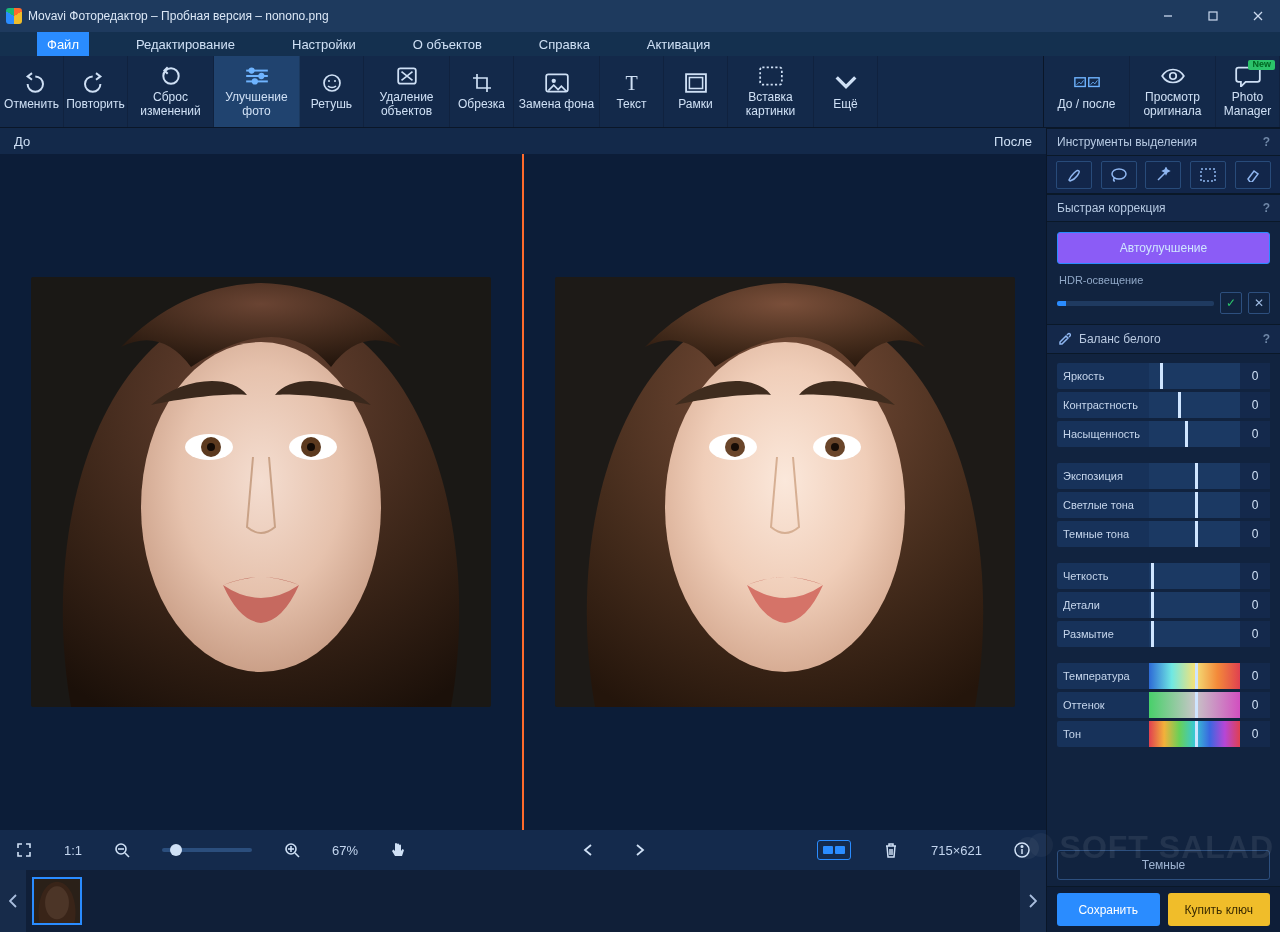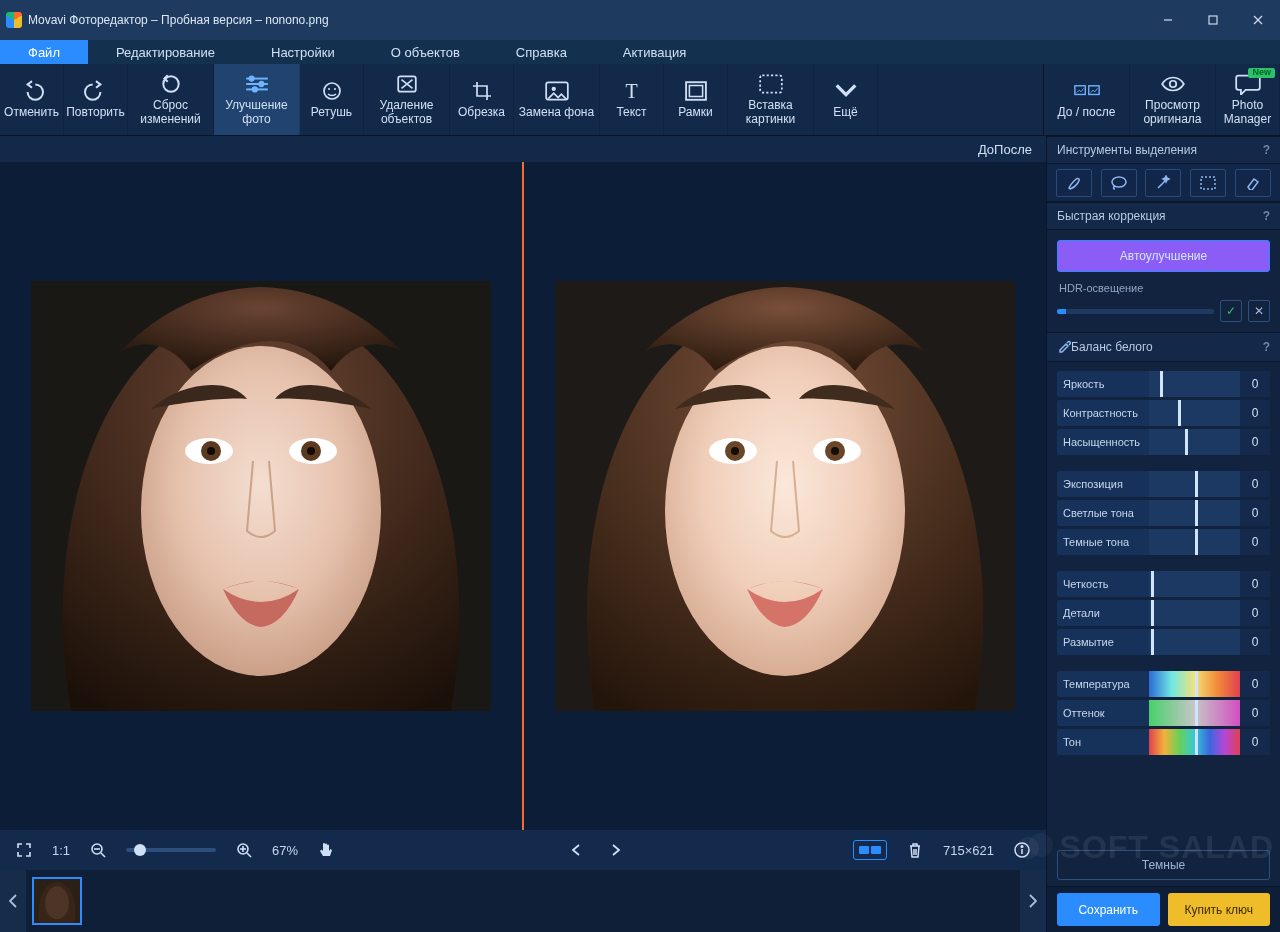--- a/index.html
+++ b/index.html
@@ -4,50 +4,50 @@
 <style>
   :root{
     --bg:#0f1d33; --bg2:#13294a; --bg3:#0c1a2f; --panel:#1a2d4a;
     --titlebar:#1e3a5e; --menubar:#14304f; --accent:#2a8cff;
     --text:#b9c9e0; --text-dim:#7e92ae; --border:#1f3858;
     --divider:#ff6a2b; --green:#2bc26a; --yellow:#f0bd2a;
   }
   *{box-sizing:border-box;margin:0;padding:0;font-family:"Segoe UI",Arial,sans-serif;}
   body{background:var(--bg);color:var(--text);width:1280px;height:932px;overflow:hidden;font-size:13px;display:flex;flex-direction:column;}
   
-  .titlebar{height:40px;background:var(--titlebar);display:flex;align-items:center;padding:0 0 0 6px;color:#dbe7f6;}
+  .titlebar{height:32px;background:var(--titlebar);display:flex;align-items:center;padding:0 0 0 6px;color:#dbe7f6;}
   .titlebar .logo{width:16px;height:16px;margin-right:6px;border-radius:3px;background:conic-gradient(#ff6a2b 0 60deg,#f0bd2a 60deg 180deg,#2a8cff 180deg 300deg,#19b87a 300deg 360deg);}
   .titlebar .title{font-size:12px;}
   .winbtns{margin-left:auto;display:flex;}
   .winbtn{width:45px;height:28px;display:flex;align-items:center;justify-content:center;color:#cbd9ee;}
   
   .menubar{height:24px;background:var(--menubar);display:flex;align-items:stretch;font-size:13px;}
-  .menuitem{padding:0 28px;display:flex;align-items:center;color:#cfe0f5;}
+  .menuitem{padding:0 10px;display:flex;align-items:center;color:#cfe0f5;margin-left:37px;}
   .menuitem.active{background:var(--accent);color:#fff;}
   
   .toolbar{height:72px;background:var(--bg2);display:flex;border-bottom:1px solid #0a1628;}
   .toolbar .group{display:flex;}
   .tbtn{width:86px;display:flex;flex-direction:column;align-items:center;justify-content:center;gap:4px;color:#cfe0f5;font-size:12px;text-align:center;line-height:1.1;padding:6px 4px;border-right:1px solid rgba(0,0,0,0.15);}
   .tbtn svg,.tbtn .glyph{height:22px;width:26px;display:flex;align-items:center;justify-content:center;color:#cfe0f5;}
   .tbtn.narrow{width:64px;}
   .tbtn.active{background:#20436f;}
   .toolbar .spacer{flex:1;}
   .toolbar .rightgroup{display:flex;border-left:1px solid #0a1628;}
   .rbadge{background:var(--green);color:#062; font-size:9px;padding:0 4px;border-radius:2px;position:absolute;top:4px;right:4px;font-weight:bold}
   .tbtn.rel{position:relative;text-align:center;}
   
   .main{flex:1;display:flex;min-height:0;}
   .canvaswrap{flex:1;display:flex;flex-direction:column;background:#0c1a30;min-width:0;}
-  .beforeafter{height:26px;background:#13294a;display:flex;align-items:center;justify-content:flex-end;padding:0 14px;color:#cfe0f5;font-size:13px;}
+  .beforeafter{height:26px;background:#13294a;display:flex;align-items:center;justify-content:space-between;padding:0 14px;color:#cfe0f5;font-size:13px;gap:48px;}
   .canvas{flex:1;display:flex;position:relative;background:#0c1d38;}
   .half{flex:1;display:flex;align-items:center;justify-content:center;overflow:hidden;}
   .face{width:460px;height:430px;border-radius:2px;}
   .vdivider{width:2px;background:var(--divider);}
   
-  .statusbar{height:40px;background:#142a4c;display:flex;align-items:center;padding:16px 12px;gap:16px;color:#cfe0f5;}
+  .statusbar{height:40px;background:#142a4c;display:flex;align-items:center;padding:16px 12px;gap:28px;color:#cfe0f5;}
   .sbtn{width:24px;height:24px;display:flex;align-items:center;justify-content:center;border-radius:3px;}
   .zoomslider{width:90px;height:4px;background:#2b4e7d;border-radius:2px;position:relative;}
   .zoomslider .zknob{position:absolute;left:8px;top:-4px;width:12px;height:12px;border-radius:50%;background:#cfe0f5;}
   .statusbar .sp{flex:1;}
   .cmpicon{width:34px;height:20px;border:1px solid var(--accent);border-radius:3px;display:flex;align-items:center;justify-content:center;}
   .cmpicon .mi{width:10px;height:8px;background:var(--accent);margin:0 1px;border-radius:1px;}
   
   .thumbstrip{height:62px;background:#101f38;display:flex;align-items:center;}
   .navarrow{width:26px;height:62px;display:flex;align-items:center;justify-content:center;background:#172b4a;color:#aabede;}
   .thumbs{flex:1;display:flex;align-items:center;padding:0 6px;gap:6px;}
@@ -57,21 +57,21 @@
   .panel .section-hd{height:28px;display:flex;align-items:center;padding:0 10px;color:#b6c9e2;background:#14284a;border-top:1px solid #0a1828;border-bottom:1px solid #0a1828;}
   .helpq{margin-left:auto;color:#6f87a7;font-weight:bold;}
   .toolrow{height:38px;display:flex;align-items:center;justify-content:space-around;padding:6px 8px;gap:6px;background:#12264a;border-bottom:1px solid #0a1828;}
   .toolrow .pbtn{width:36px;height:28px;border:1px solid #284b7a;border-radius:2px;display:flex;align-items:center;justify-content:center;color:#8fb6f0;}
   .autobtn{margin:10px;height:32px;border:1px solid var(--accent);border-radius:3px;display:flex;align-items:center;justify-content:center;color:#cfe5ff;background:#8b5cf6;}
   .hdrlabel{padding:0 12px;color:#8fa7c6;font-size:11px;}
   .hdrrow{display:flex;align-items:center;padding:6px 10px 10px 10px;gap:6px;}
   .hdrslider{flex:1;height:5px;background:linear-gradient(to right,var(--accent) 0 6%, #1f3a60 6% 100%);border-radius:2px;position:relative;}
   .sqbtn{width:22px;height:22px;border:1px solid #2d4f7e;display:flex;align-items:center;justify-content:center;border-radius:2px;color:#9fbbe2;}
   .sqbtn.ok{color:var(--green);}  
-  .wb{height:30px;display:flex;align-items:center;padding:0 10px;background:#14284a;border-top:1px solid #0a1828;border-bottom:1px solid #0a1828;}
+  .wb{height:30px;display:flex;align-items:center;padding:0 10px;gap:8px;background:#14284a;border-top:1px solid #0a1828;border-bottom:1px solid #0a1828;}
   .sliders{padding:6px 0 2px 0;}
   .srow{height:26px;display:flex;align-items:center;margin:3px 10px;background:#17325a;border-radius:2px;}
   .srow .sname{width:92px;padding:0 6px;color:#c6d6ec;font-size:11px;}
   .srow .strack{flex:1;height:100%;position:relative;background:#1b3963;}
   .srow.color .strack{background:linear-gradient(to right,#2d6ad6,#6fe8e3,#f3e27a,#f38a3a,#e04050);}
   .srow.color.hue .strack{background:linear-gradient(to right,#e04050,#f3b13a,#68d058,#38c8d2,#3a67e0,#b646d6,#e04050);}
   .srow .sknob{position:absolute;top:0;bottom:0;width:3px;background:#cfe5ff;left:50%;}
   .srow .sval{width:30px;text-align:center;color:#cfe0f5;background:#14294c;height:100%;display:flex;align-items:center;justify-content:center;}
   .gap{height:10px;}
   .panelspacer{flex:1;}

